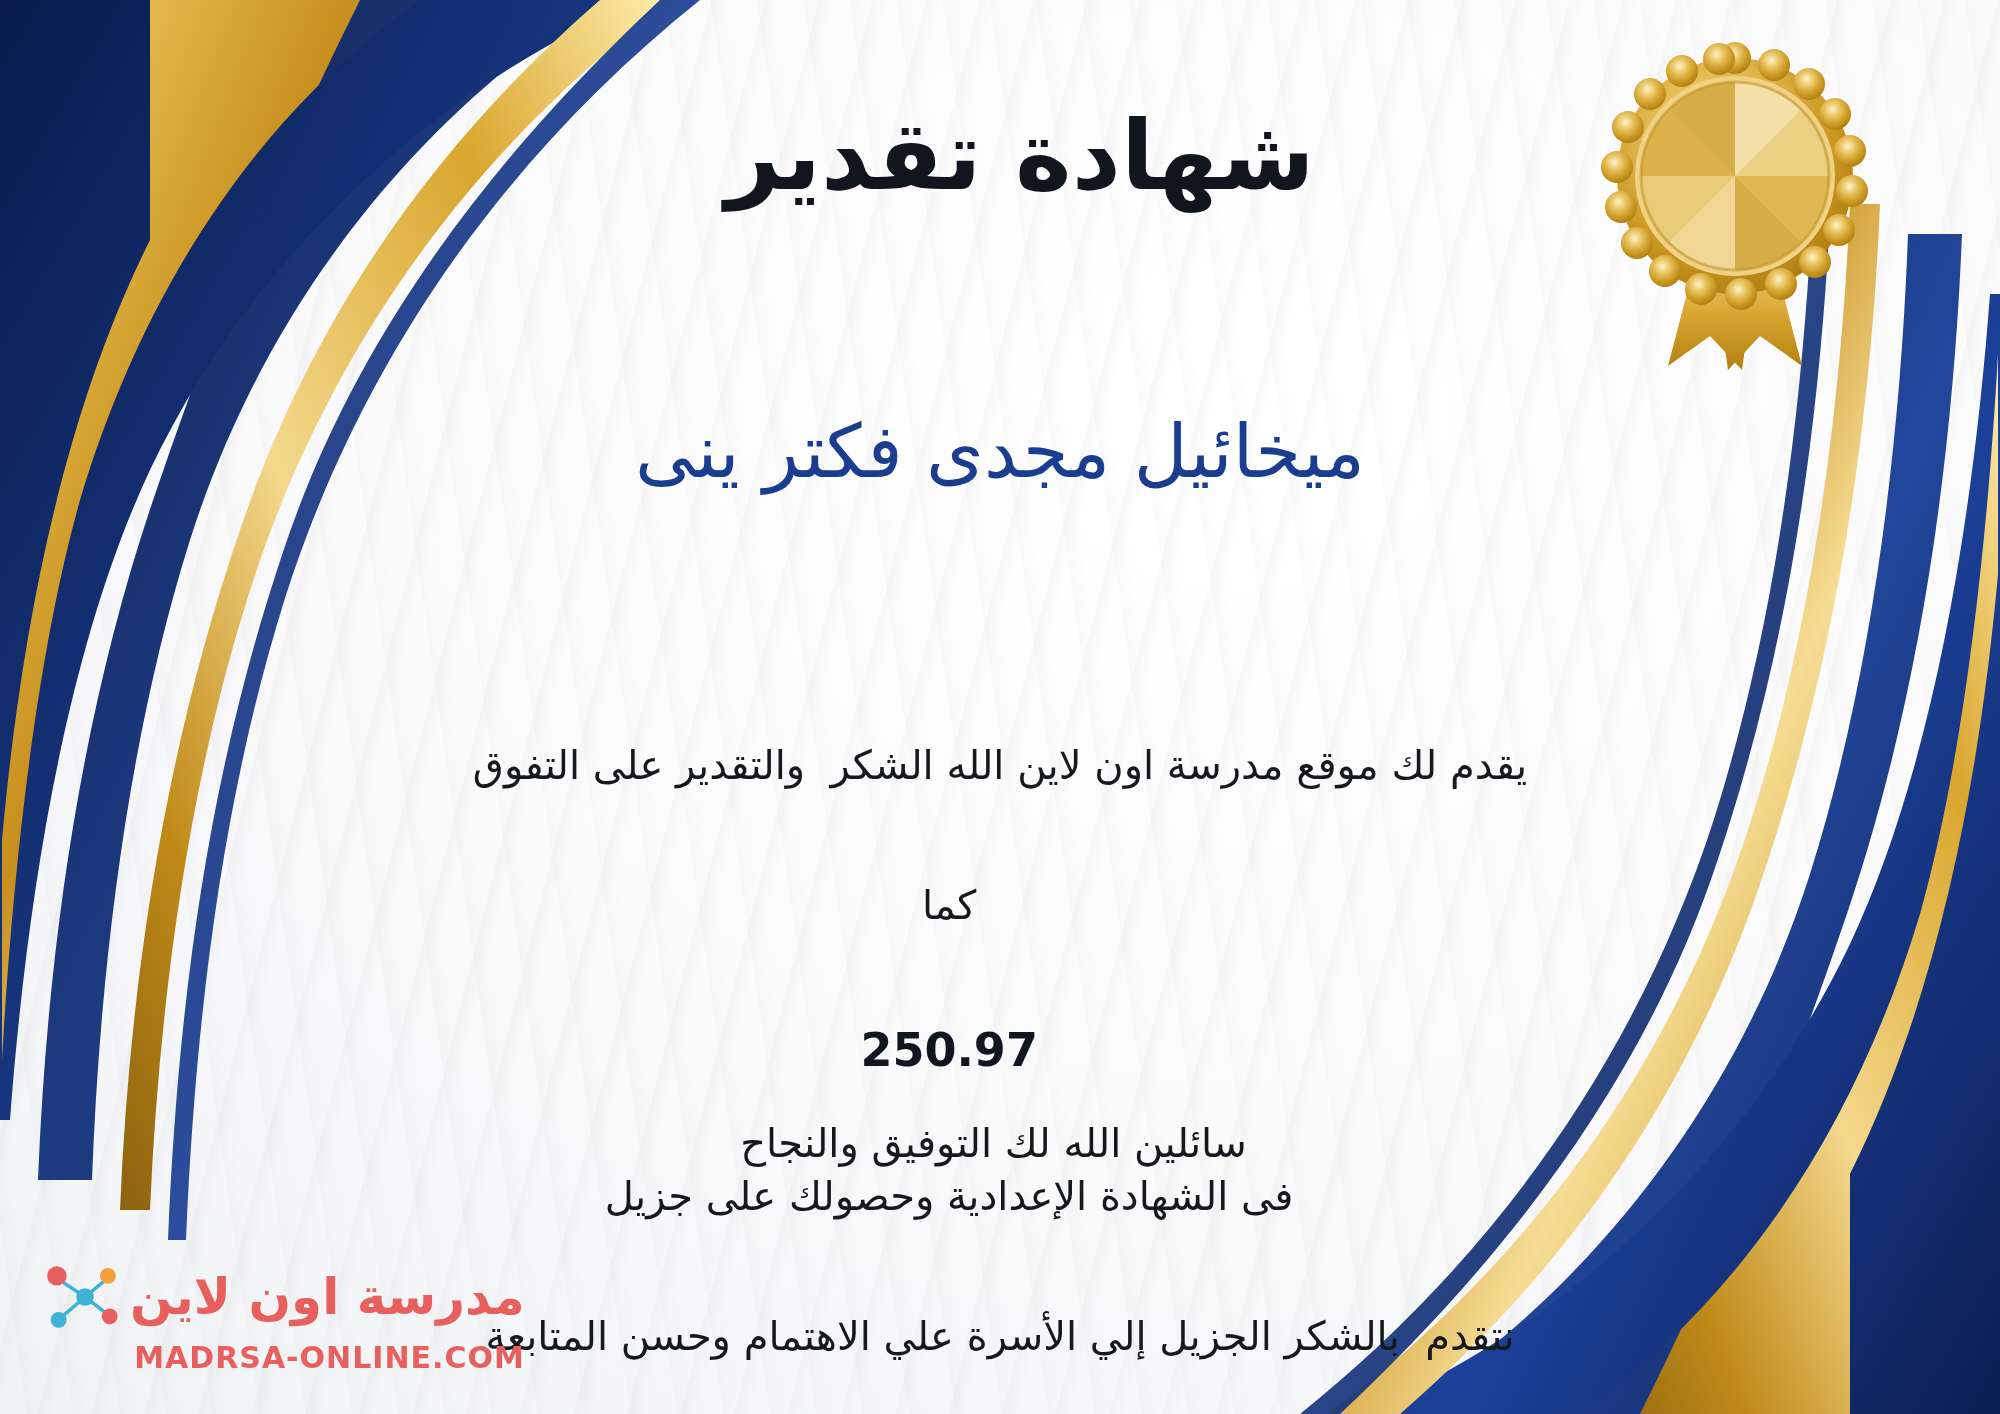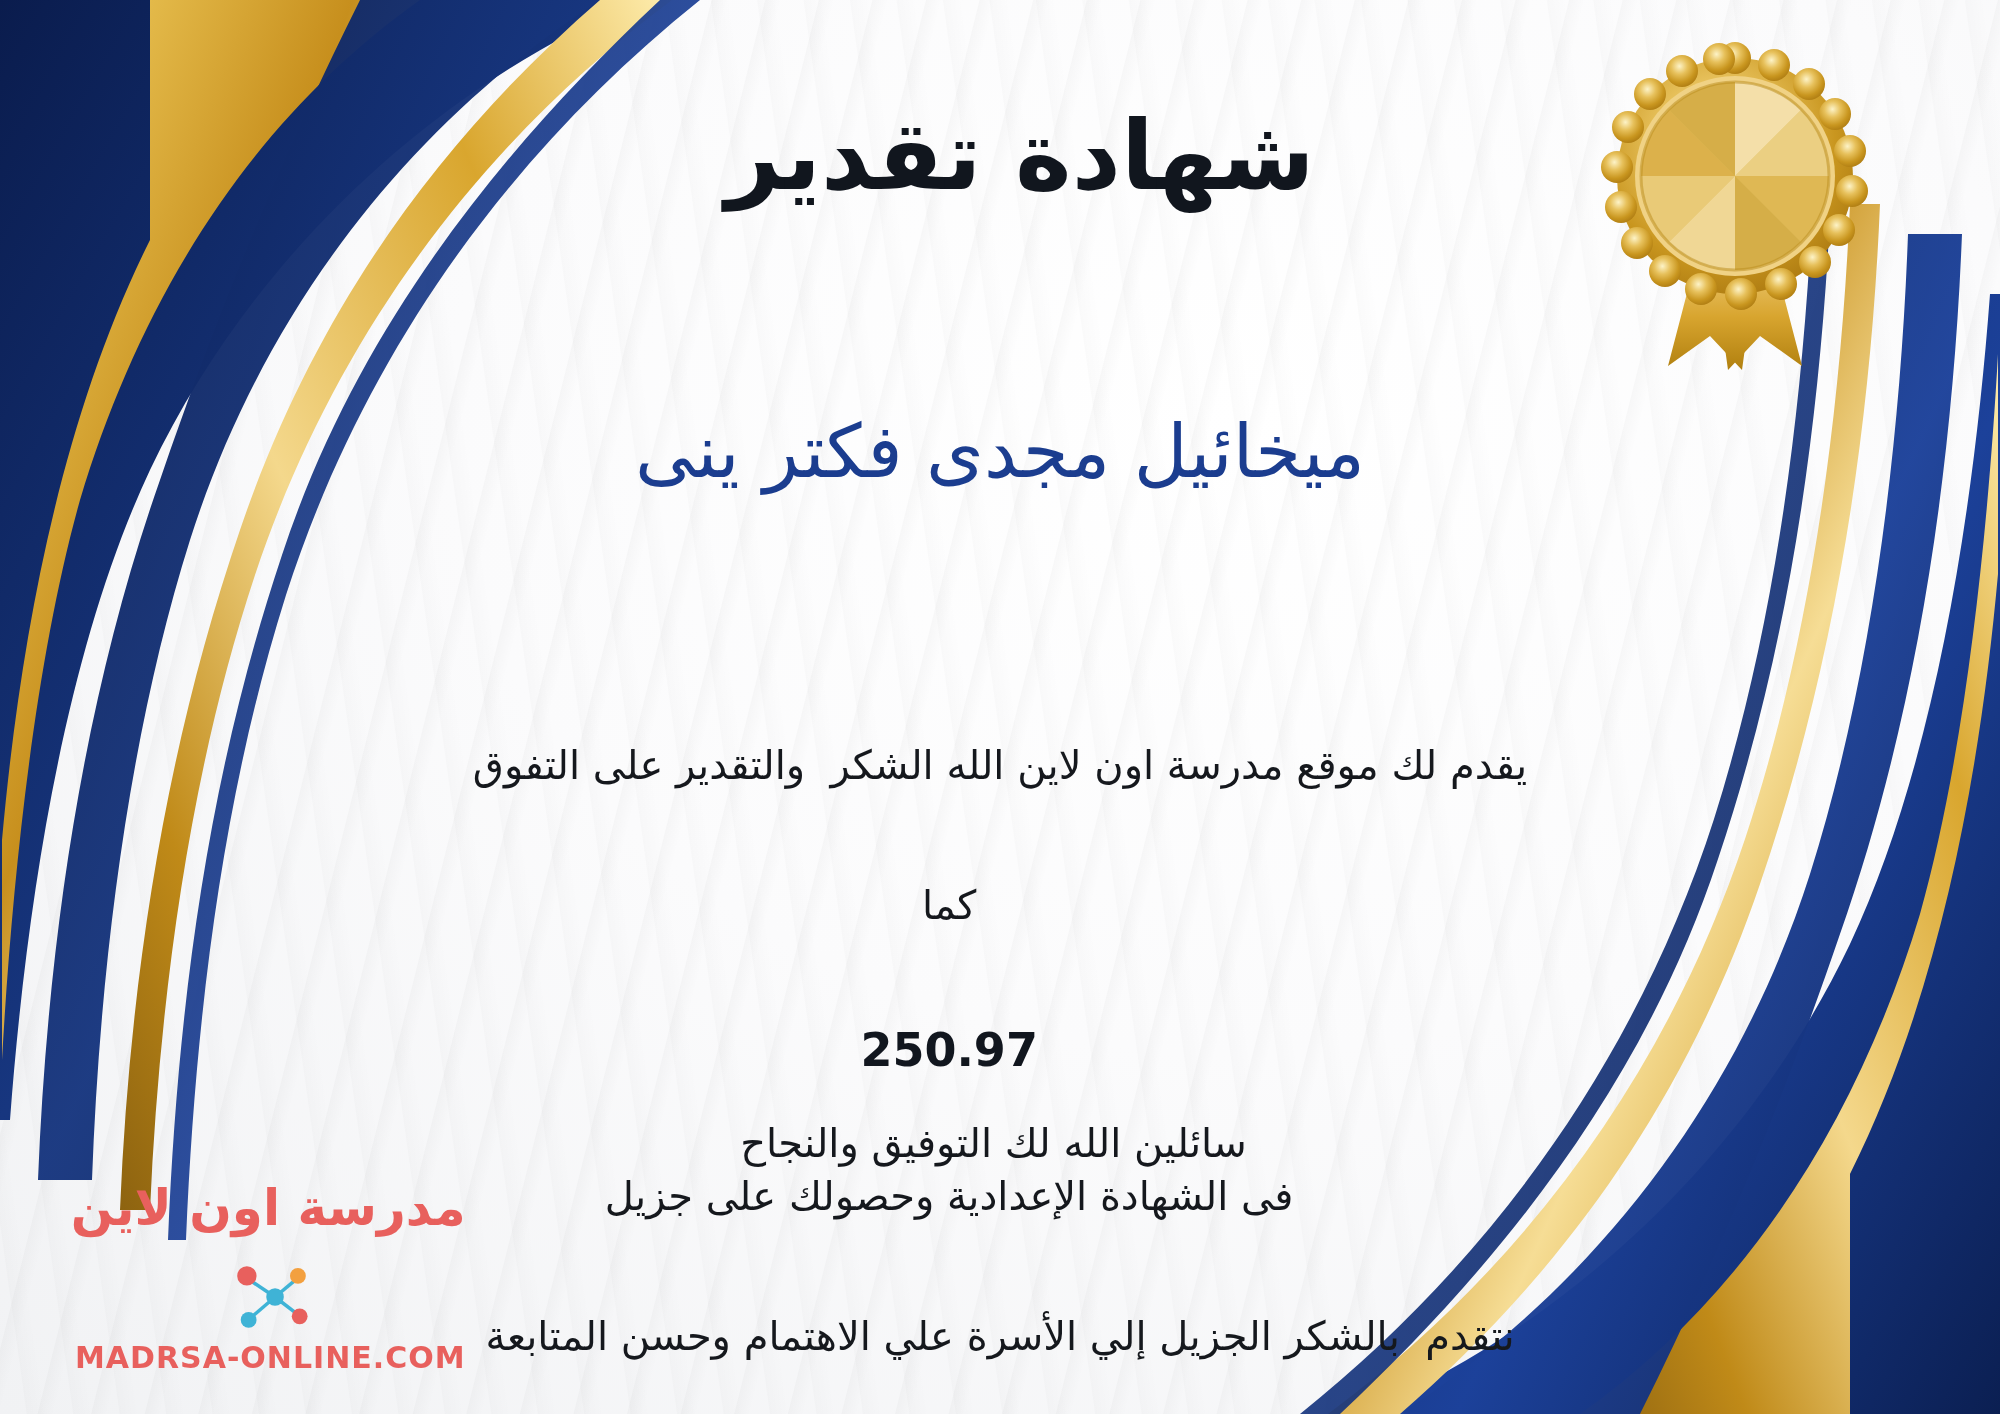--- a/index.html
+++ b/index.html
@@ -134,22 +134,21 @@
     bottom: 40px;
     z-index: 9;
     display: flex;
     flex-direction: column;
     align-items: flex-start;
     direction: rtl;
   }
   .logo-top {
     display: flex;
     align-items: center;
-    gap: 20px;
-    flex-direction: column;
+    gap: 8px;
   }
   .logo-ar {
     font-size: 50px;
     font-weight: 700;
     color: #e8605d;
     line-height: 1;
     letter-spacing: 0px;
   }
   .logo-url {
     font-size: 30px;

